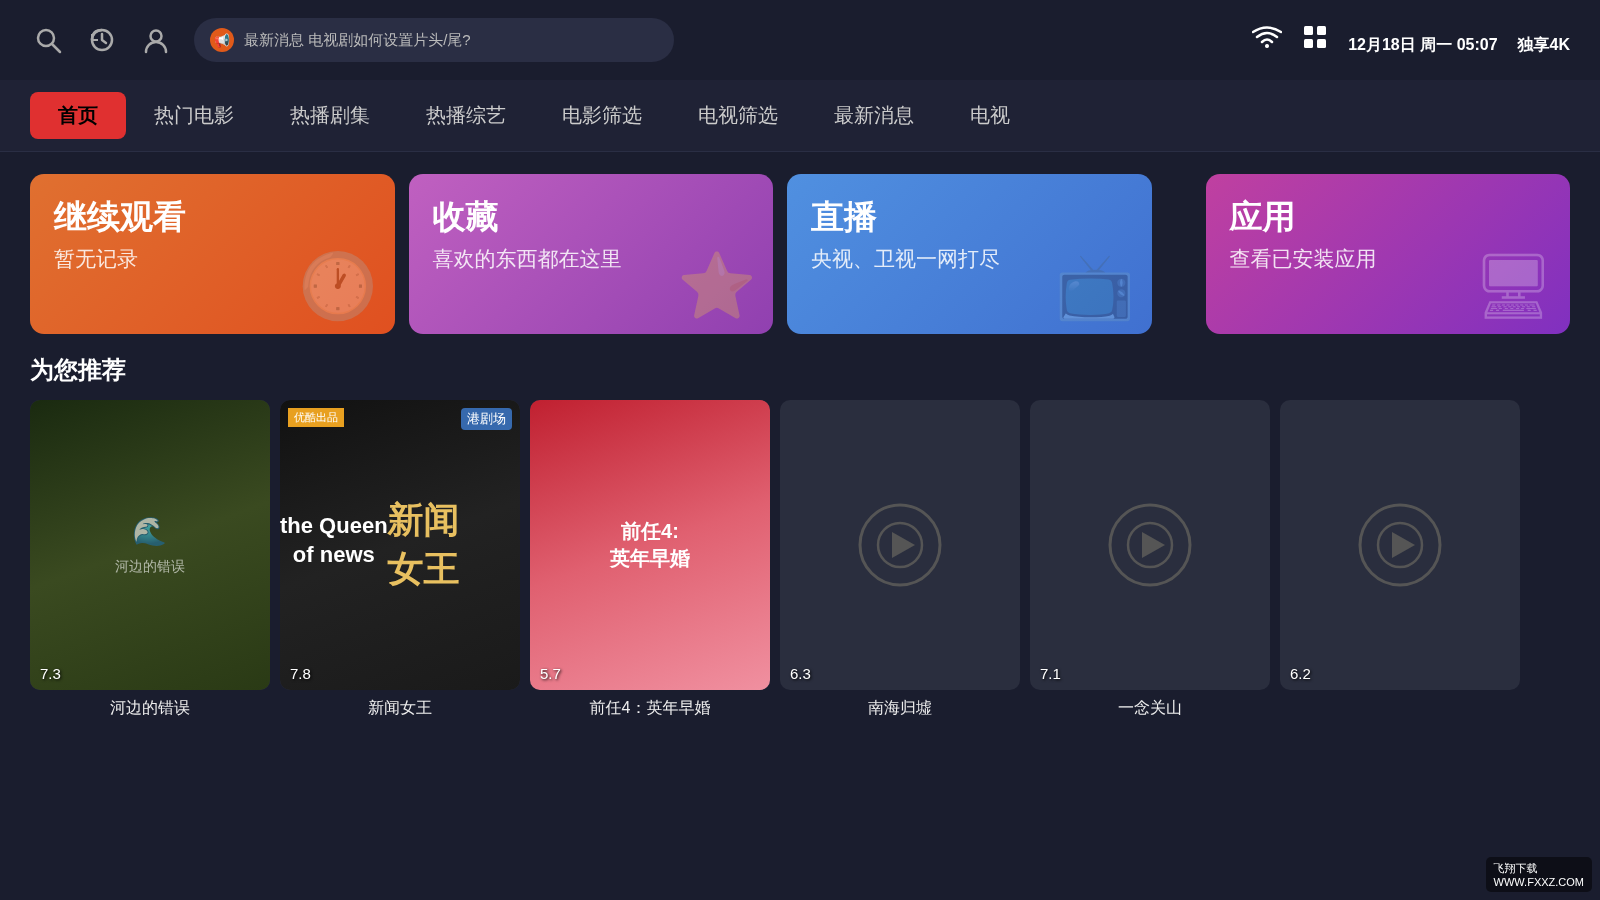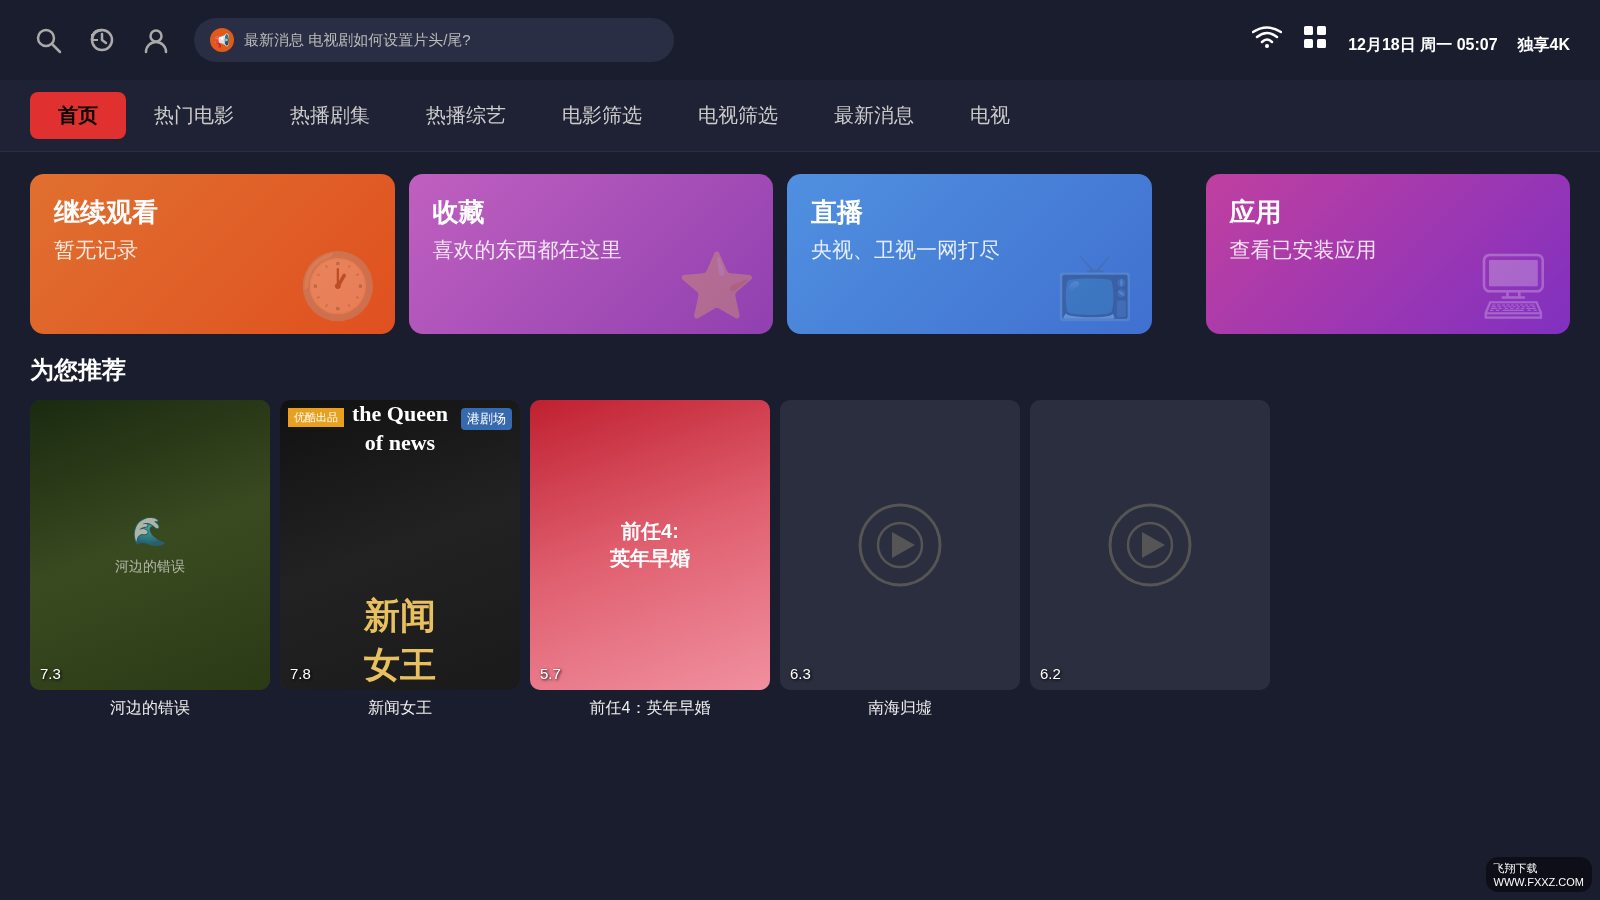--- a/index.html
+++ b/index.html
@@ -121,21 +121,21 @@
     .tile {
       flex: 1;
       height: 160px;
       border-radius: 14px;
       padding: 22px 24px;
       position: relative;
       overflow: hidden;
       cursor: pointer;
     }
     .tile-title {
-      font-size: 26px;
+      font-size: 33px;
       font-weight: bold;
       line-height: 1.3;
     }
     .tile-subtitle {
       font-size: 21px;
       margin-top: 6px;
       opacity: 0.85;
     }
     .tile-bg-icon {
       position: absolute;
@@ -215,21 +215,21 @@
 
     
     .watermark {
       position: fixed;
       bottom: 8px;
       right: 8px;
       background: rgba(0,0,0,0.5);
       color: #fff;
       font-size: 11px;
       padding: 4px 8px;
-      border-radius: 12px;
+      border-radius: 5px;
       z-index: 100;
     }
 
     
     .svg-placeholder {
       display: flex;
       align-items: center;
       justify-content: center;
       width: 100%;
       height: 100%;
@@ -332,21 +332,21 @@
       <div style="font-size:28px;margin-bottom:10px;">🌊</div>
       <div>河边的错误</div>
     </div>
    </div>
         <div class="movie-rating">7.3</div>
       </div>
       <div class="movie-title">河边的错误</div>
     </div>
     <div class="movie-card">
       <div class="movie-poster">
-        <div style="width:100%;height:100%;background:linear-gradient(160deg,#111,#222,#1a1a1a);position:relative;display:flex;flex-direction:column;align-items:center;justify-content:space-between;font-family:Liberation Serif, serif;">
+        <div style="width:100%;height:100%;background:linear-gradient(160deg,#111,#222,#1a1a1a);position:relative;display:flex;flex-direction:row;align-items:center;justify-content:flex-start;">
     <div style="color:#fff;font-size:22px;font-weight:bold;text-align:center;line-height:1.3;margin-bottom:8px;">the Queen<br>of news</div>
     <div style="color:#e8c060;font-size:36px;font-weight:bold;text-align:center;">新闻<br>女王</div>
    </div>
         <div class="movie-badge">优酷出品</div>
         <div class="movie-badge-genre">港剧场</div>
         <div class="movie-rating">7.8</div>
       </div>
       <div class="movie-title">新闻女王</div>
     </div>
     <div class="movie-card">
@@ -373,20 +373,33 @@
     </div>
     <div class="movie-card">
       <div class="movie-poster" style="background: rgb(42, 46, 62);">
       <div class="svg-placeholder">
         <svg width="100" height="100" viewBox="0 0 100 100">
           <circle cx="50" cy="50" r="40" stroke="#555" stroke-width="3" fill="none"></circle>
           <circle cx="50" cy="50" r="22" stroke="#555" stroke-width="2.5" fill="none"></circle>
           <polygon points="65,50 42,63 42,37" fill="#555"></polygon>
         </svg>
       </div>
+        <div class="movie-rating">7.1</div>
+      </div>
+      <div class="movie-title">一念关山</div>
+    </div>
+    <div class="movie-card">
+      <div class="movie-poster" style="background: rgb(42, 46, 62);">
+      <div class="svg-placeholder">
+        <svg width="100" height="100" viewBox="0 0 100 100">
+          <circle cx="50" cy="50" r="40" stroke="#555" stroke-width="3" fill="none"></circle>
+          <circle cx="50" cy="50" r="22" stroke="#555" stroke-width="2.5" fill="none"></circle>
+          <polygon points="65,50 42,63 42,37" fill="#555"></polygon>
+        </svg>
+      </div>
         <div class="movie-rating">6.2</div>
       </div>
     </div>
   </div>
 
 <div class="watermark">
   <div>飞翔下载</div>
   <div>WWW.FXXZ.COM</div>
 </div>
 

